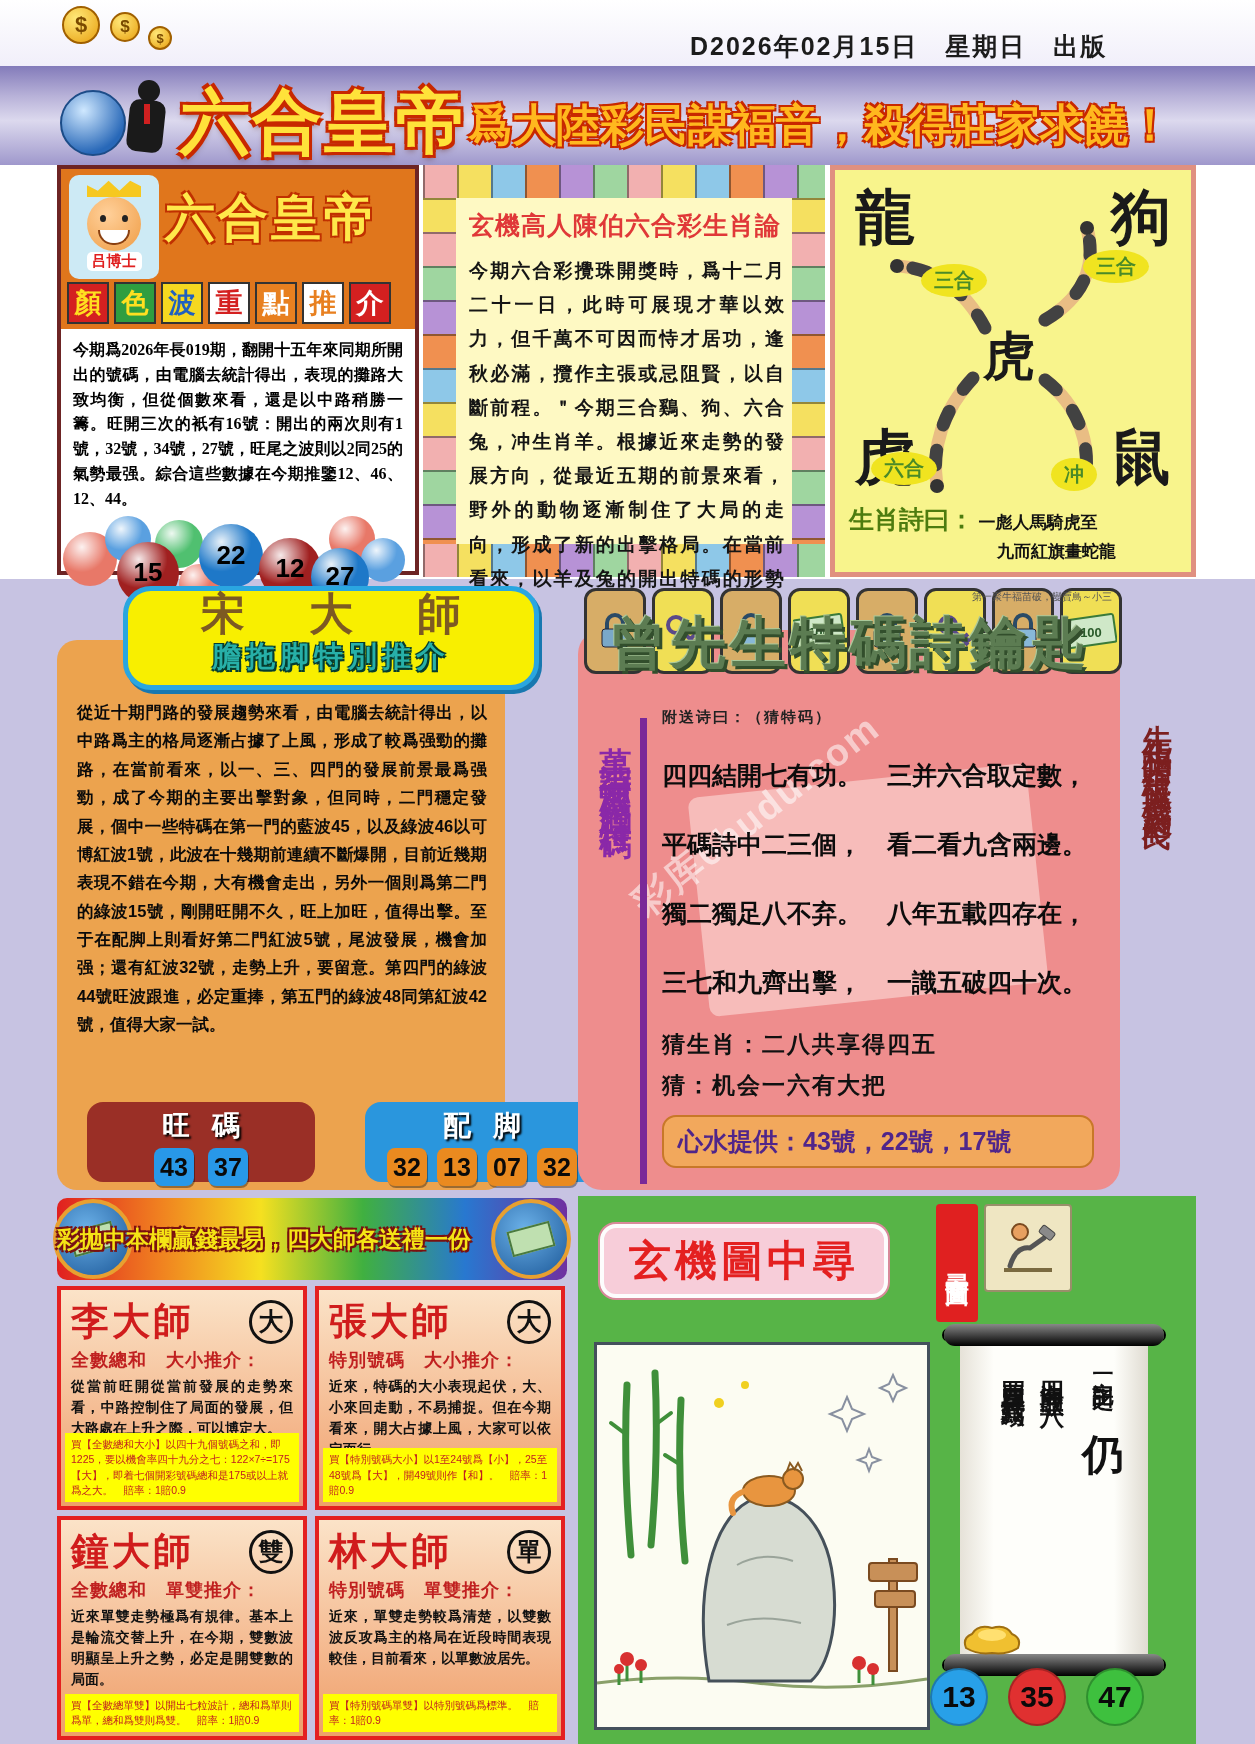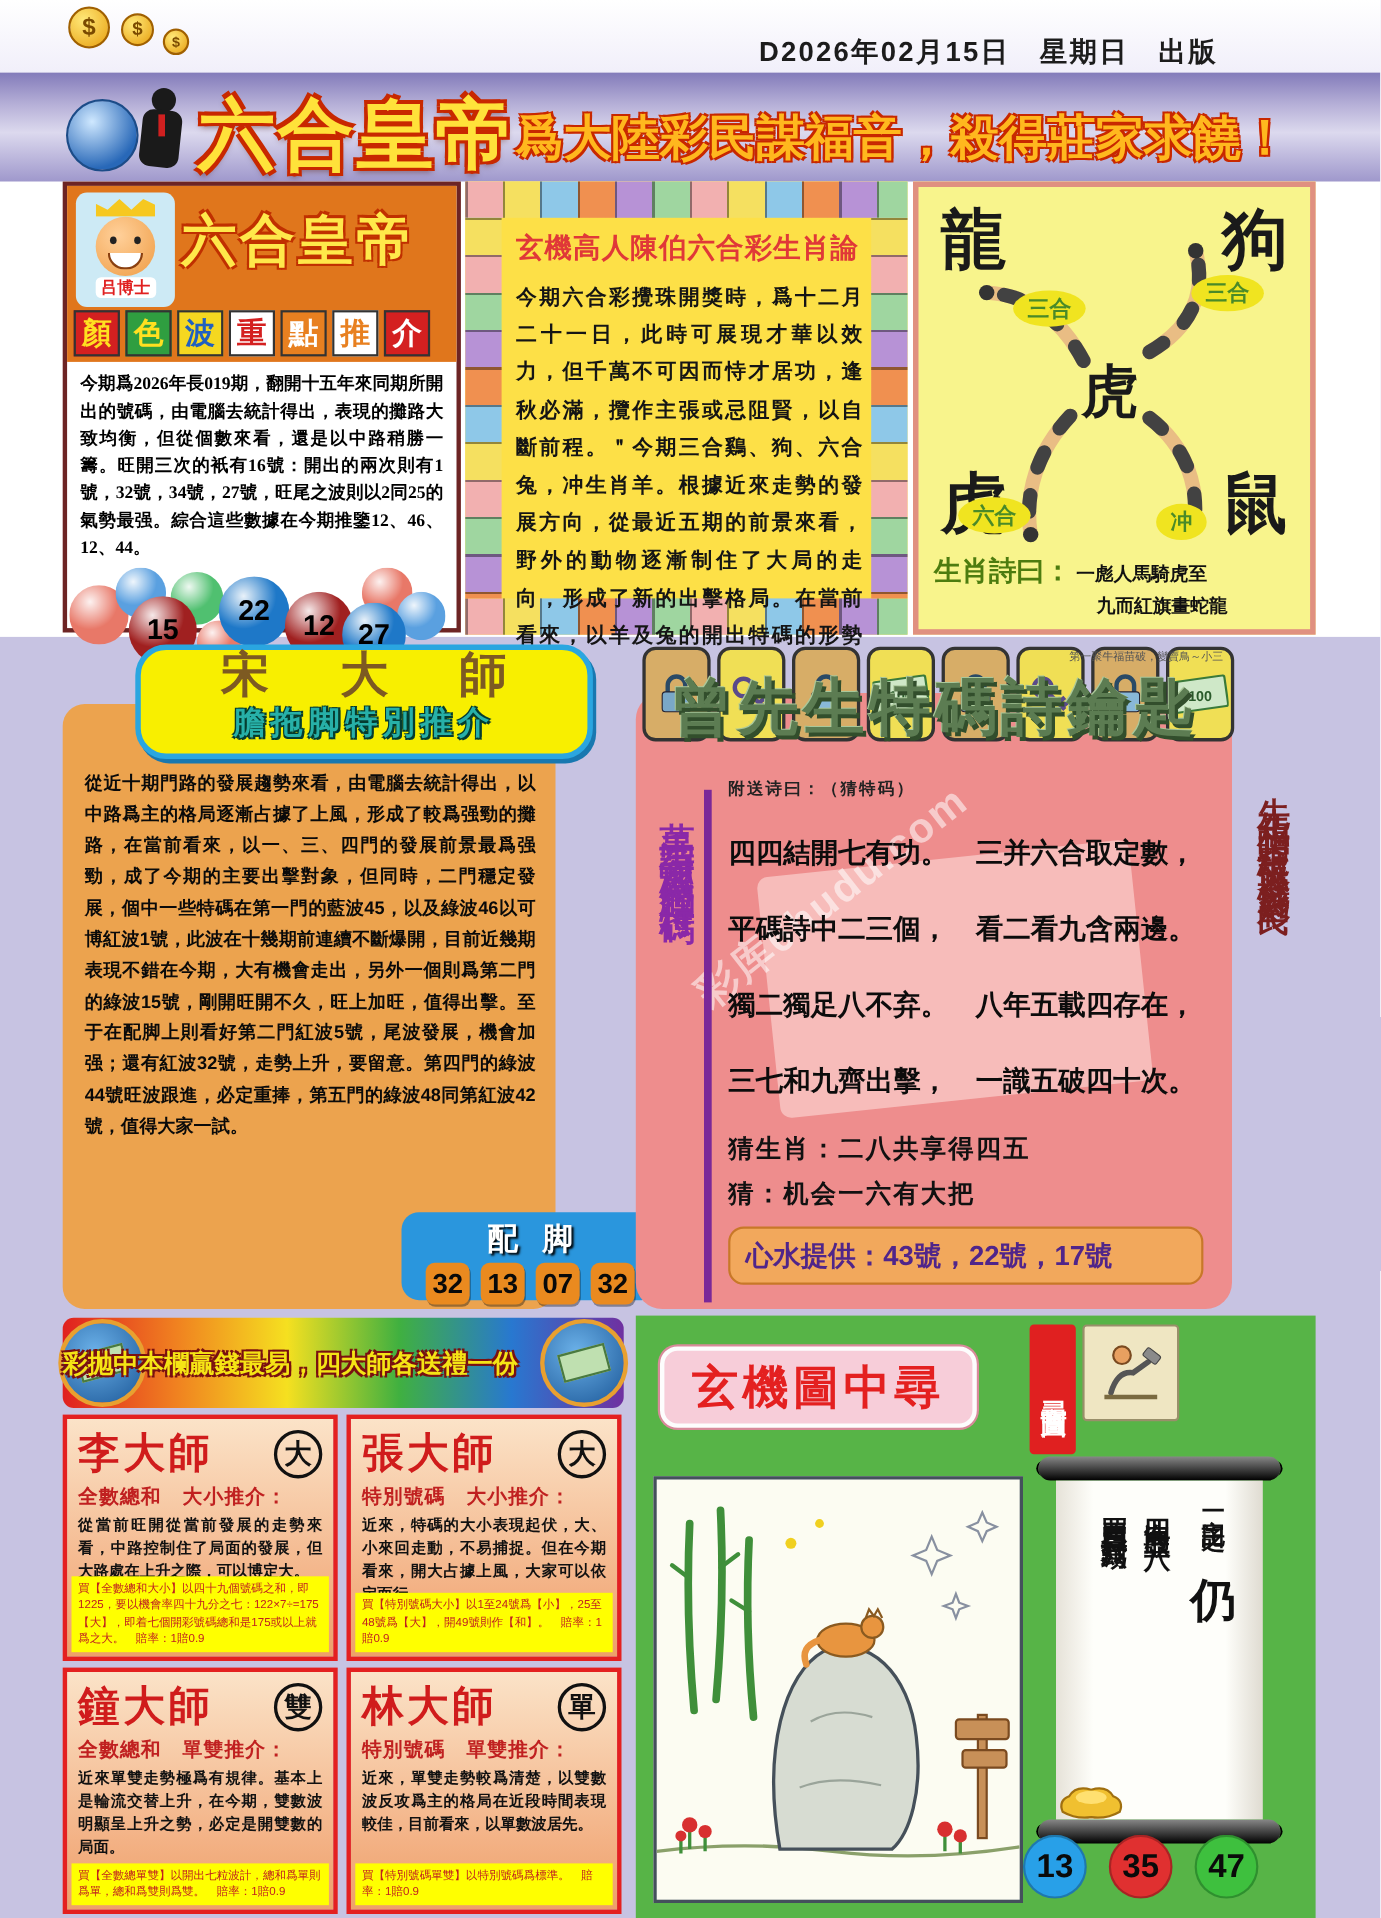--- a/index.html
+++ b/index.html
@@ -48,21 +48,21 @@
   .ctile:nth-child(6){ background:#ffffff; color:#e88020; }
   .ctile:nth-child(7){ background:#d42020; color:#ffffff; }
   .lb-body { padding:9px 12px 4px; font-family:"Liberation Serif", serif; font-weight:bold; font-size:16px; line-height:1.55; text-align:justify; color:#000; }
   .lb-balls { position:relative; height:94px; overflow:hidden; }
   .ball { position:absolute; border-radius:50%; }
   .ball.dec { }
   .ball.num { display:flex; align-items:center; justify-content:center; font-size:26px; font-weight:900; color:#000; }
   .shine { background-image:radial-gradient(circle at 35% 28%, rgba(255,255,255,.9), rgba(255,255,255,0) 48%); }
 
   
-  .zodiac-frame { position:absolute; left:423px; top:165px; width:402px; height:412px; background:#fde047; }
+  .zodiac-frame { position:absolute; left:423px; top:165px; width:402px; height:412px; background:#fef9c3; }
   .zs { position:absolute; }
   .zs-h { height:33px; left:0; width:402px;
     background-image:repeating-linear-gradient(90deg, rgba(0,0,0,.4) 0 2px, rgba(0,0,0,0) 2px 34px),
       repeating-linear-gradient(90deg,#f2b0b0 0 34px,#f5e060 34px 68px,#8ec8e8 68px 102px,#f09050 102px 136px,#b792d6 136px 170px,#9fd6a0 170px 204px); }
   .zs-top { top:0; } .zs-bottom { bottom:0; }
   .zs-v { width:33px; top:33px; height:346px;
     background-image:repeating-linear-gradient(180deg, rgba(0,0,0,.4) 0 2px, rgba(0,0,0,0) 2px 34px),
       repeating-linear-gradient(180deg,#f5e060 0 34px,#f2b0b0 34px 68px,#9fd6a0 68px 102px,#b792d6 102px 136px,#f09050 136px 170px,#8ec8e8 170px 204px); }
   .zs-left { left:0; } .zs-right { right:0; }
   .z-title { position:absolute; left:46px; top:44px; right:40px; font-size:25px; font-weight:900; color:#e03838; letter-spacing:1px; white-space:nowrap; }
@@ -261,20 +261,27 @@
       <span class="poem-line poem-indent">九而紅旗畫蛇龍</span>
     </div>
   </div>
 
   <div class="song-box">
     <div class="song-pill">
       <div class="pill-title">宋大師</div>
       <div class="pill-sub">膽拖脚特別推介</div>
     </div>
     <div class="song-body">從近十期門路的發展趨勢來看，由電腦去統計得出，以中路爲主的格局逐漸占據了上風，形成了較爲强勁的攤路，在當前看來，以一、三、四門的發展前景最爲强勁，成了今期的主要出擊對象，但同時，二門穩定發展，個中一些特碼在第一門的藍波45，以及綠波46以可博紅波1號，此波在十幾期前連續不斷爆開，目前近幾期表現不錯在今期，大有機會走出，另外一個則爲第二門的綠波15號，剛開旺開不久，旺上加旺，值得出擊。至于在配脚上則看好第二門紅波5號，尾波發展，機會加强；還有紅波32號，走勢上升，要留意。第四門的綠波44號旺波跟進，必定重捧，第五門的綠波48同第紅波42號，值得大家一試。</div>
+    <div class="hot-box">
+      <div class="wave-label">旺碼</div>
+      <div class="chip-row">
+        <span class="chip chip-blue">43</span>
+        <span class="chip chip-blue">37</span>
+      </div>
+    </div>
     <div class="pair-box">
       <div class="wave-label">配脚</div>
       <div class="chip-row">
         <span class="chip chip-orange">32</span>
         <span class="chip chip-orange">13</span>
         <span class="chip chip-orange">07</span>
         <span class="chip chip-orange">32</span>
       </div>
     </div>
   </div>

